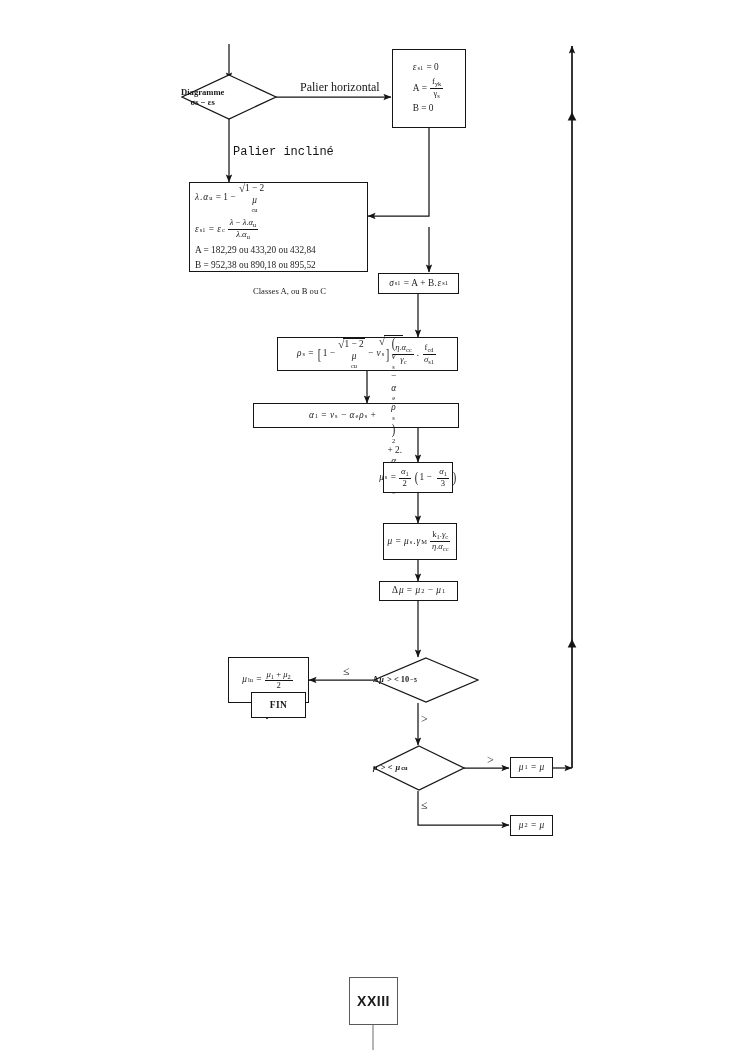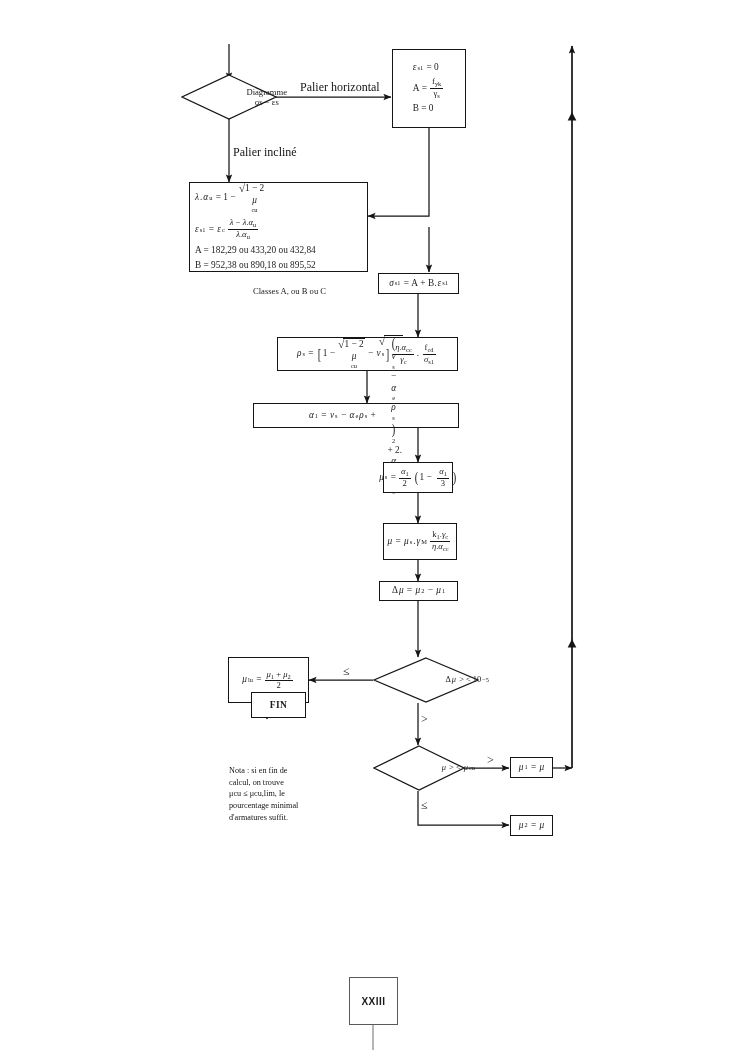--- a/index.html
+++ b/index.html
@@ -29,29 +29,29 @@
   .rad{display:inline-flex;align-items:stretch;}
   .rad .sign{font-size:11px;margin-right:-1px;}
   .rad .body{border-top:1px solid #151515;padding:0 1px;display:inline-flex;align-items:center;flex-direction:column;}
 
   .big{font-size:15px;line-height:1;display:inline-block;transform:scaleX(.7);}
   .boxcontent{padding:3px 5px;display:flex;flex-direction:column;
               align-items:flex-start;gap:3.5px;}
 
   .diamond-wrap{position:absolute;}
   .diamond-wrap svg{position:absolute;left:0;top:0;}
-  .diamond-txt{position:absolute;left:10px;top:0;width:100%;height:100%;
-               display:flex;align-items:center;justify-content:flex-end;
-               text-align:center;font-size:8.6px;line-height:1.2;}
+  .diamond-txt{position:absolute;left:0;top:0;width:100%;height:100%;
+               display:flex;align-items:center;justify-content:flex-start;
+               text-align:center;font-size:8.6px;line-height:1.2;font-weight:bold;}
 
   .fin{font-weight:bold;font-size:9.5px;letter-spacing:.4px;}
   .note{position:absolute;font-size:8.2px;line-height:1.42;width:92px;color:#141414;}
   .pagebox{position:absolute;border:1px solid #5a5a5a;background:#fff;
            display:flex;align-items:center;justify-content:center;
-           font-family:"Liberation Sans", sans-serif;font-size:10px;
+           font-family:"Liberation Sans", sans-serif;font-size:14px;
            font-weight:bold;color:#1a1a1a;letter-spacing:.5px;}
   .classlbl{position:absolute;font-size:8.6px;white-space:nowrap;}
 </style>
 </head>
 <body>
 
 <div class="canvas">
 
   <svg class="wires">
     <defs>
@@ -117,21 +117,21 @@
     </svg>
     <div class="diamond-txt">
       <span>
         <span>Diagramme</span><br>
         <span>σs − εs</span>
       </span>
     </div>
   </div>
 
   <div class="branch" style="left:300px;top:80px;">Palier horizontal</div>
-  <div class="branch" style="left:233px;top:145px;">Palier incliné</div>
+  <div class="branch" style="left:233px;top:145px;font-family:Liberation Mono, monospace;">Palier incliné</div>
 
   <div class="node" style="left:392px;top:49px;width:74px;height:79px;">
     <div class="boxcontent">
       <span class="f">
         <span class="it">ε</span><sub>s1</sub>&nbsp;=&nbsp;0
       </span>
       <span class="f">
         A&nbsp;=
         <span class="frac">
           <span class="num">f<sub>yk</sub></span>
@@ -273,25 +273,18 @@
       <span class="it">μ</span><sub>1</sub>&nbsp;=&nbsp;<span class="it">μ</span>
     </span>
   </div>
 
   <div class="node" style="left:510px;top:815px;width:43px;height:21px;">
     <span class="f">
       <span class="it">μ</span><sub>2</sub>&nbsp;=&nbsp;<span class="it">μ</span>
     </span>
   </div>
 
-  <div class="note" style="left:229px;top:765px;">
-    <span>Nota : si en fin de</span><br>
-    <span>calcul, on trouve</span><br>
-    <span>μcu ≤ μcu,lim, le</span><br>
-    <span>pourcentage minimal</span><br>
-    <span>d'armatures suffit.</span>
-  </div>
 
   <div class="pagebox" style="left:349px;top:977px;width:47px;height:46px;">
     <span>XXIII</span>
   </div>
 
 </div>
 
 </body></html>

